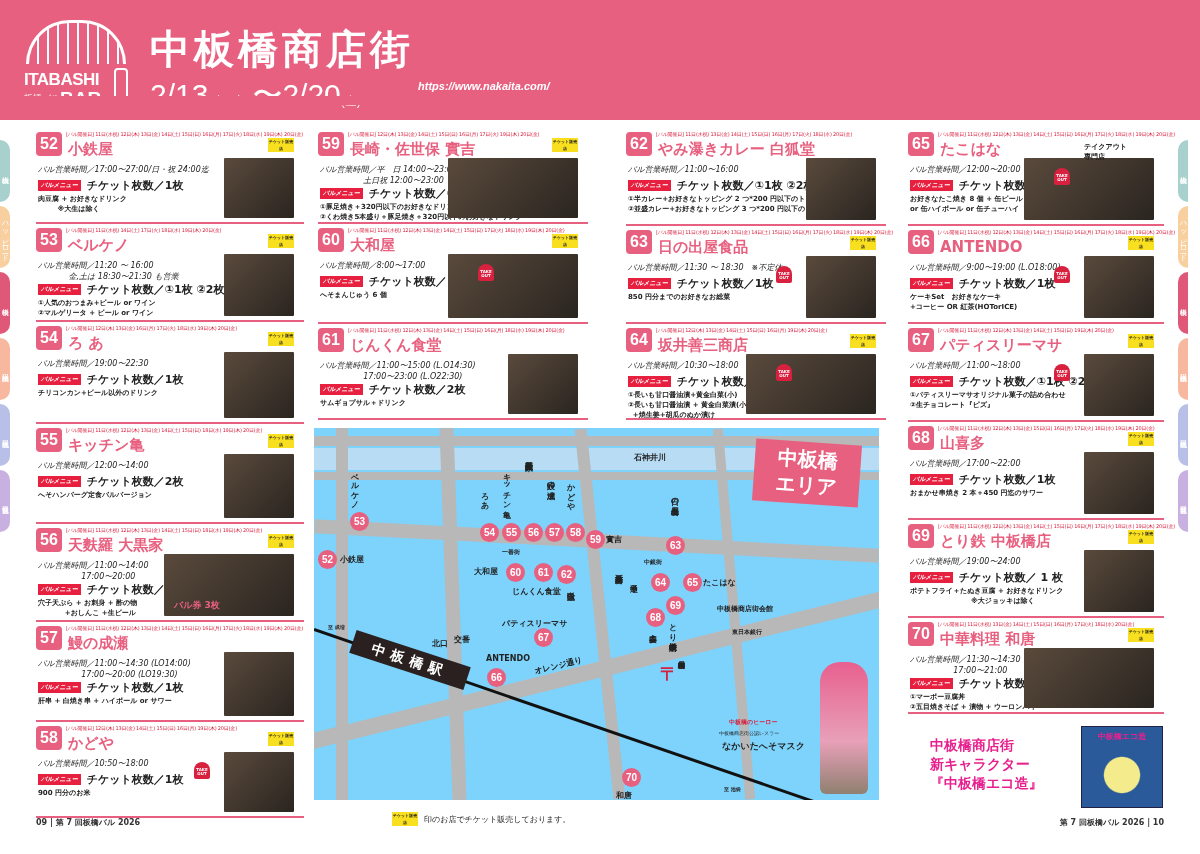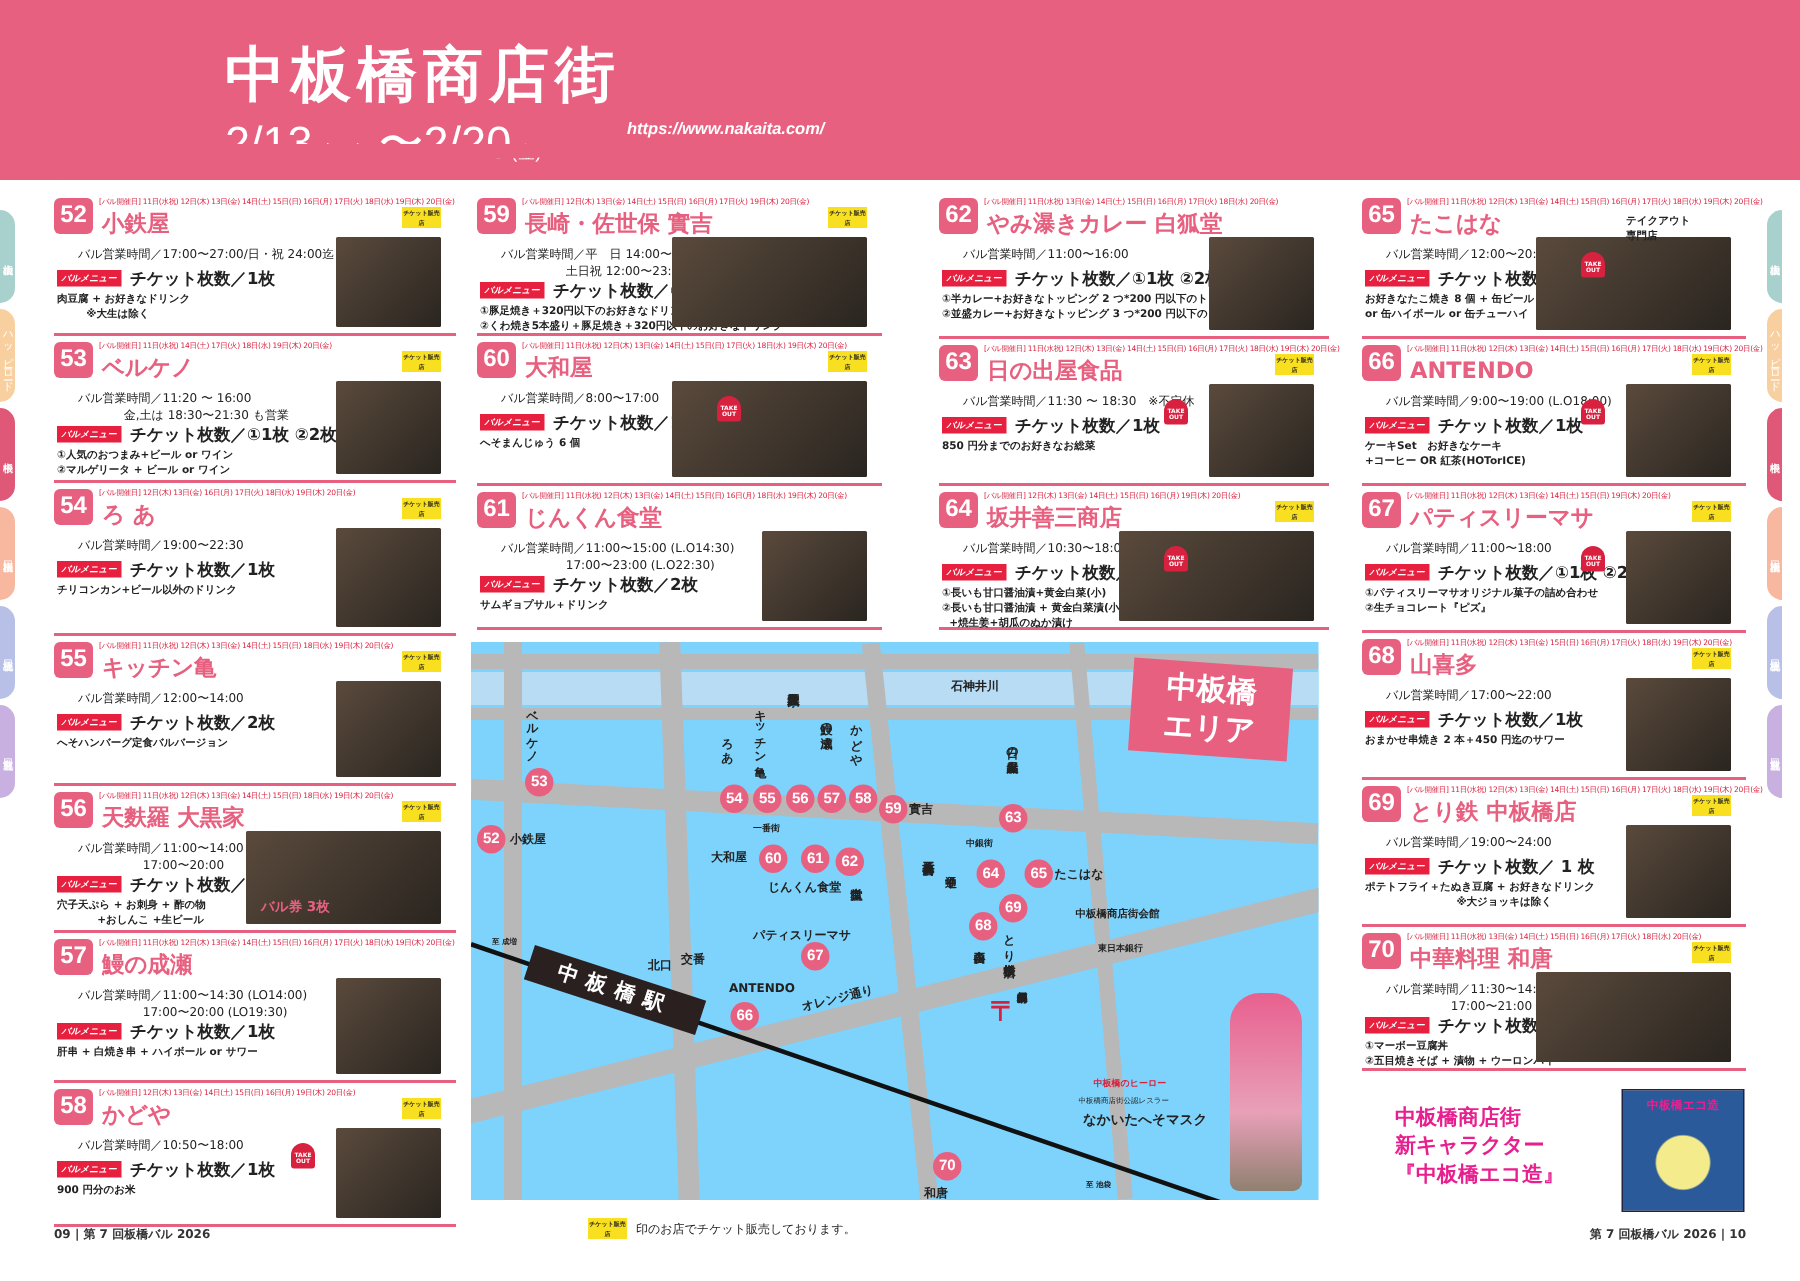--- a/index.html
+++ b/index.html
@@ -22,21 +22,21 @@
   .side-tabs.right { right: 0; }
   .tab { height: 62px; margin-bottom: 4px; color: #fff; font-size: 7px; writing-mode: vertical-rl; display: flex; align-items: center; justify-content: center; }
   .side-tabs.left .tab { border-radius: 0 10px 10px 0; }
   .side-tabs.right .tab { border-radius: 10px 0 0 10px; }
 
   .col { position: absolute; top: 128px; }
   .shop { position: relative; border-bottom: 2px solid #e8607f; }
   .shop .num { position: absolute; left: 0; top: 4px; width: 26px; height: 24px; background: #e8607f; color: #fff; font-family: "Liberation Sans", sans-serif; font-weight: bold; font-size: 16px; border-radius: 4px; text-align: center; line-height: 24px; }
   .shop .days { position: absolute; left: 30px; top: 3px; font-size: 5px; color: #d8203f; white-space: nowrap; letter-spacing: -0.2px; }
   .shop .name { position: absolute; left: 32px; top: 12px; font-size: 15px; font-weight: bold; color: #e8607f; white-space: nowrap; }
-  .shop .hours { position: absolute; left: 16px; font-size: 8px; white-space: pre; line-height: 11px; }
+  .shop .hours { position: absolute; left: 2px; font-size: 8px; white-space: pre; line-height: 11px; font-style: italic; }
   .shop .menu { position: absolute; left: 2px; display: flex; align-items: center; }
   .shop .menu .tag { background: #e8203f; color: #fff; font-size: 6px; padding: 1px 3px; margin-right: 6px; font-style: italic; font-weight: bold; }
   .shop .menu .cnt { font-size: 11px; font-weight: bold; }
   .shop .desc { position: absolute; left: 2px; font-size: 7px; white-space: pre; line-height: 10px; font-weight: bold; }
   .shop .photo { position: absolute; background: linear-gradient(135deg, #5a4a3c, #2a2520); border-radius: 1px; }
   .ticket { position: absolute; width: 26px; height: 14px; background: #f8df1f; font-size: 4px; color: #222; text-align: center; line-height: 7px; font-weight: bold; }
   .takeout { position: absolute; width: 16px; height: 17px; background: #d8203f; border-radius: 8px 8px 2px 2px; color: #fff; font-size: 4px; text-align: center; padding-top: 6px; font-weight: bold; line-height: 4px; }
 
   .map { position: absolute; left: 314px; top: 428px; width: 565px; height: 372px; background: #7dd3fc; overflow: hidden; }
   .road { position: absolute; background: #b8b8b8; }
@@ -52,20 +52,27 @@
   .footer-note .ticket { position: static; margin-right: 6px; }
   .pagenum { position: absolute; top: 817px; font-size: 8px; font-weight: bold; color: #333; }
   .chara-text { position: absolute; left: 930px; top: 736px; color: #e8208f; font-size: 14px; font-weight: bold; line-height: 19px; }
   .chara-img { position: absolute; left: 1081px; top: 726px; width: 82px; height: 82px; background: radial-gradient(circle at 50% 60%, #f4ec8c 0 28%, #2a5a9a 30%); border: 1px solid #224; }
   .chara-img .lbl { position: absolute; top: 4px; left: 0; width: 100%; text-align: center; color: #e8208f; font-size: 8px; font-weight: bold; }
 </style>
 </head>
 <body>
 
 <div class="header">
+  <div class="logo">
+    <div class="arch"></div>
+    <div class="txt1">ITABASHI</div>
+    <div class="txt2">板橋バル</div>
+    <div class="txt3">BAR</div>
+    <div class="bottle"></div>
+  </div>
   <div class="title">中板橋商店街</div>
   <div class="dates">
     <span>2/13</span><small>(水・祝)</small><span>〜</span><span>2/20</span><small>(金)</small>
   </div>
   <div class="url">https://www.nakaita.com/</div>
 </div>
 <svg class="header-wave" viewBox="0 0 1200 40" preserveAspectRatio="none">
   <path d="M0,24 C300,6 600,4 800,4 C1000,4 1100,10 1200,0 L1200,0 L0,0 Z" fill="#e8607f"></path>
 </svg>
 

